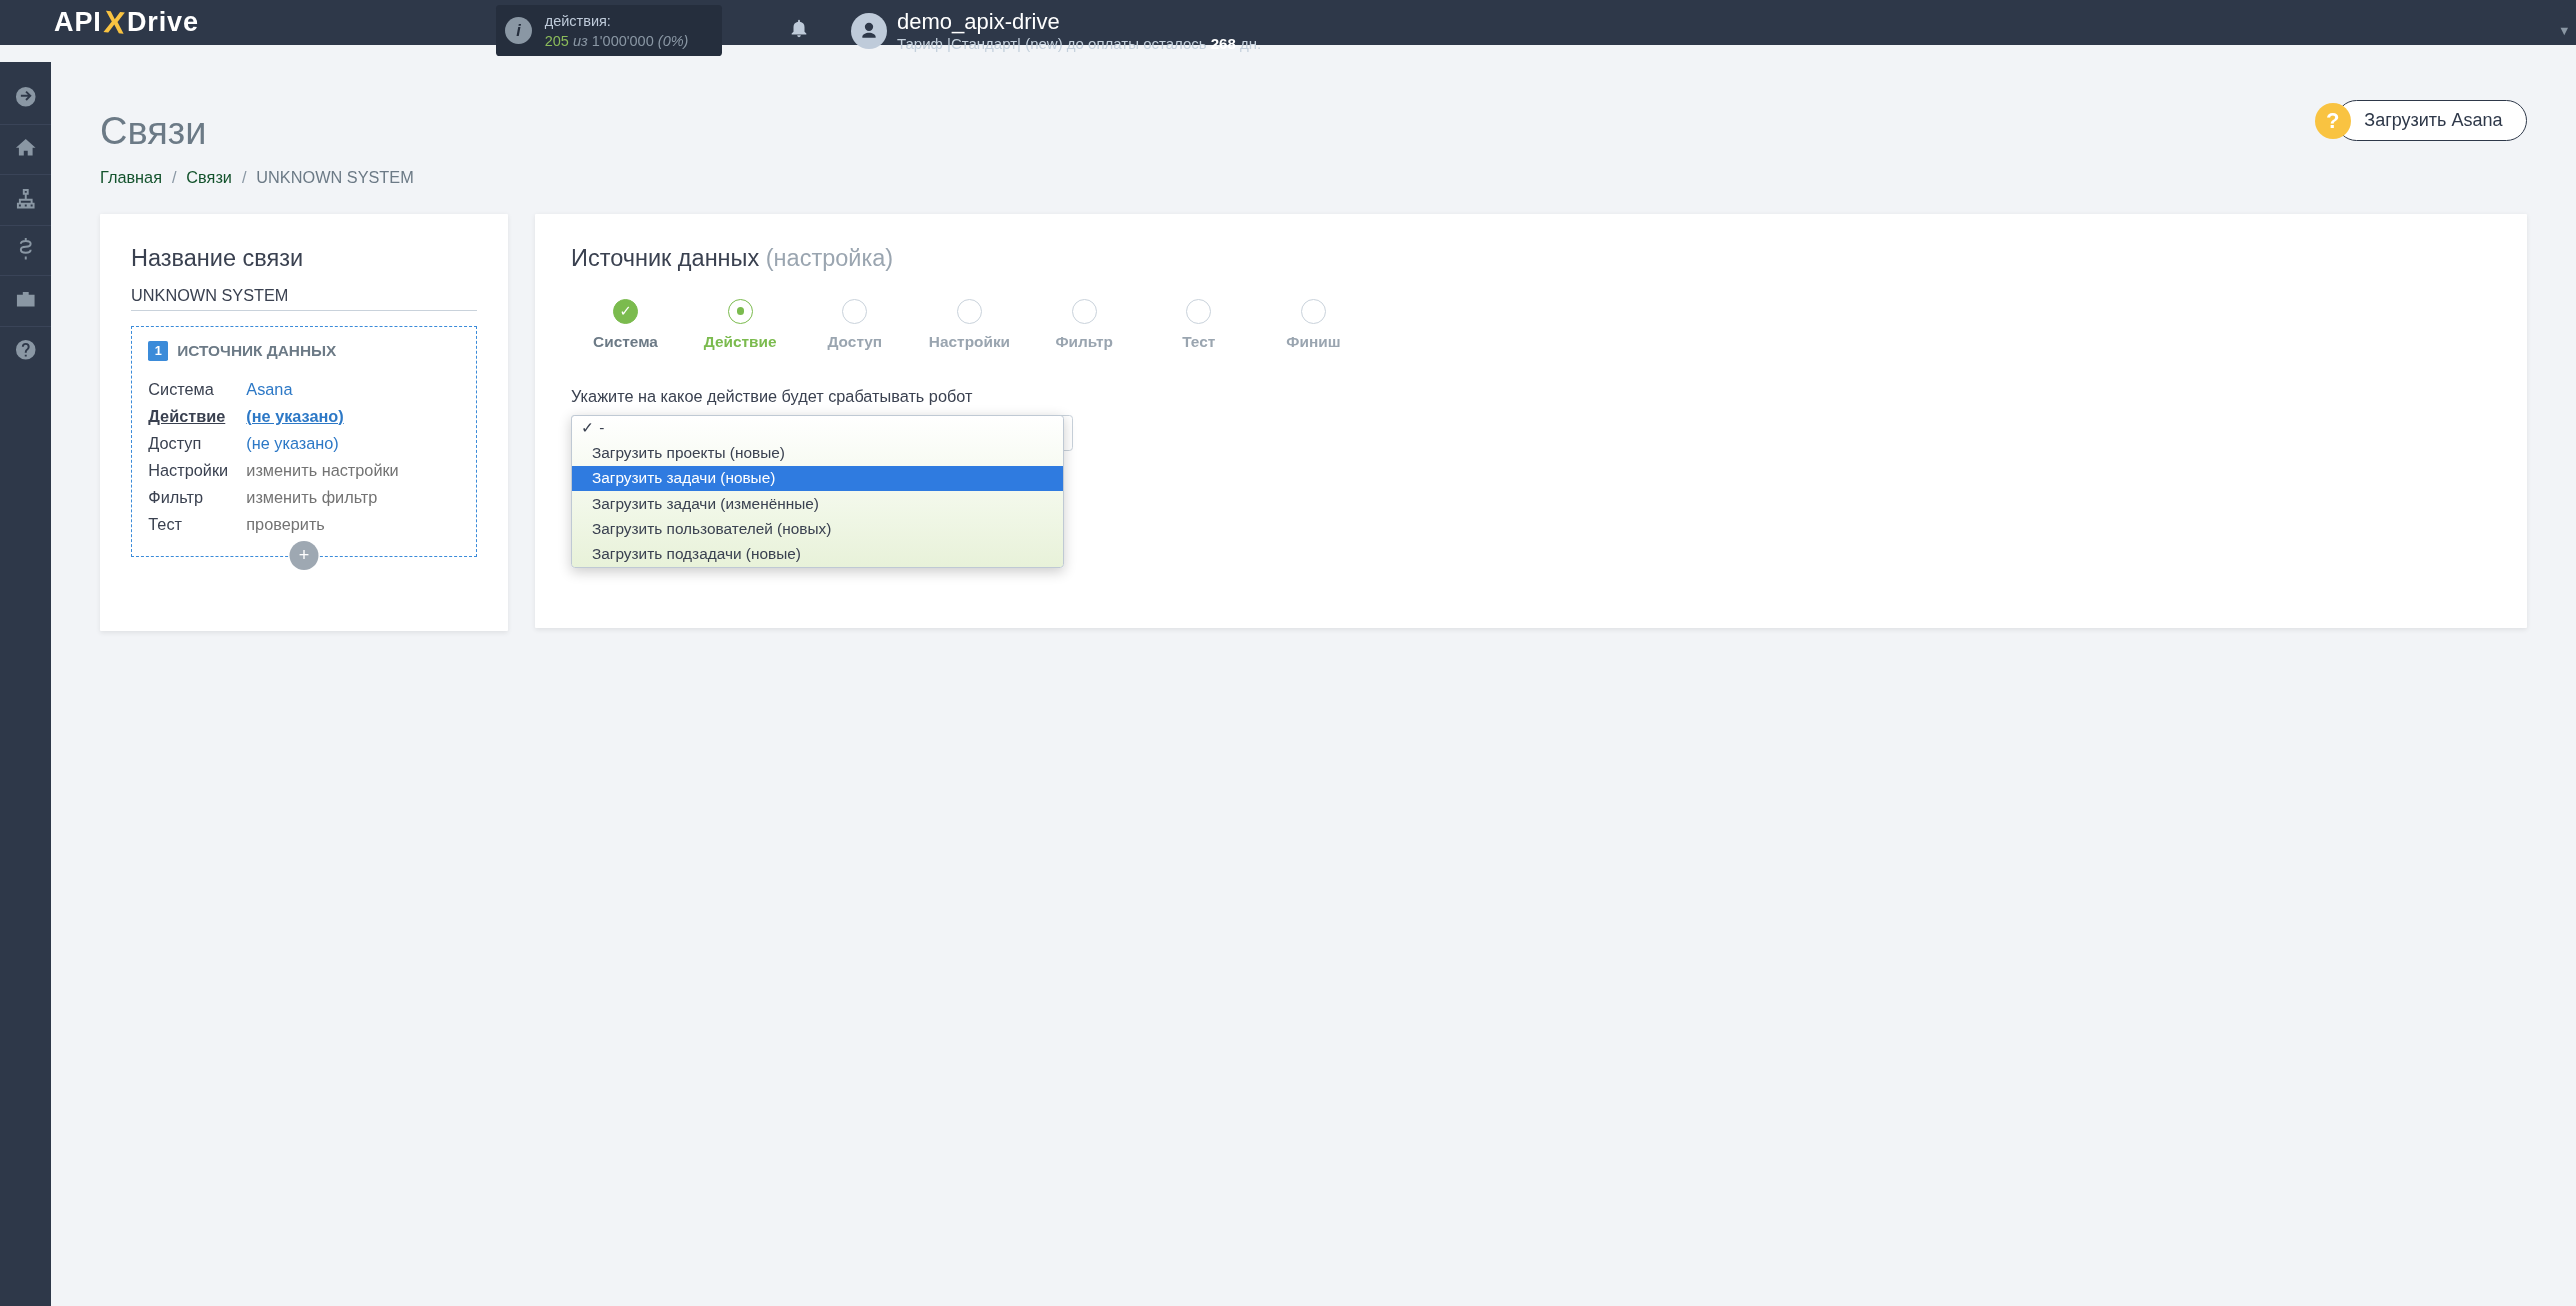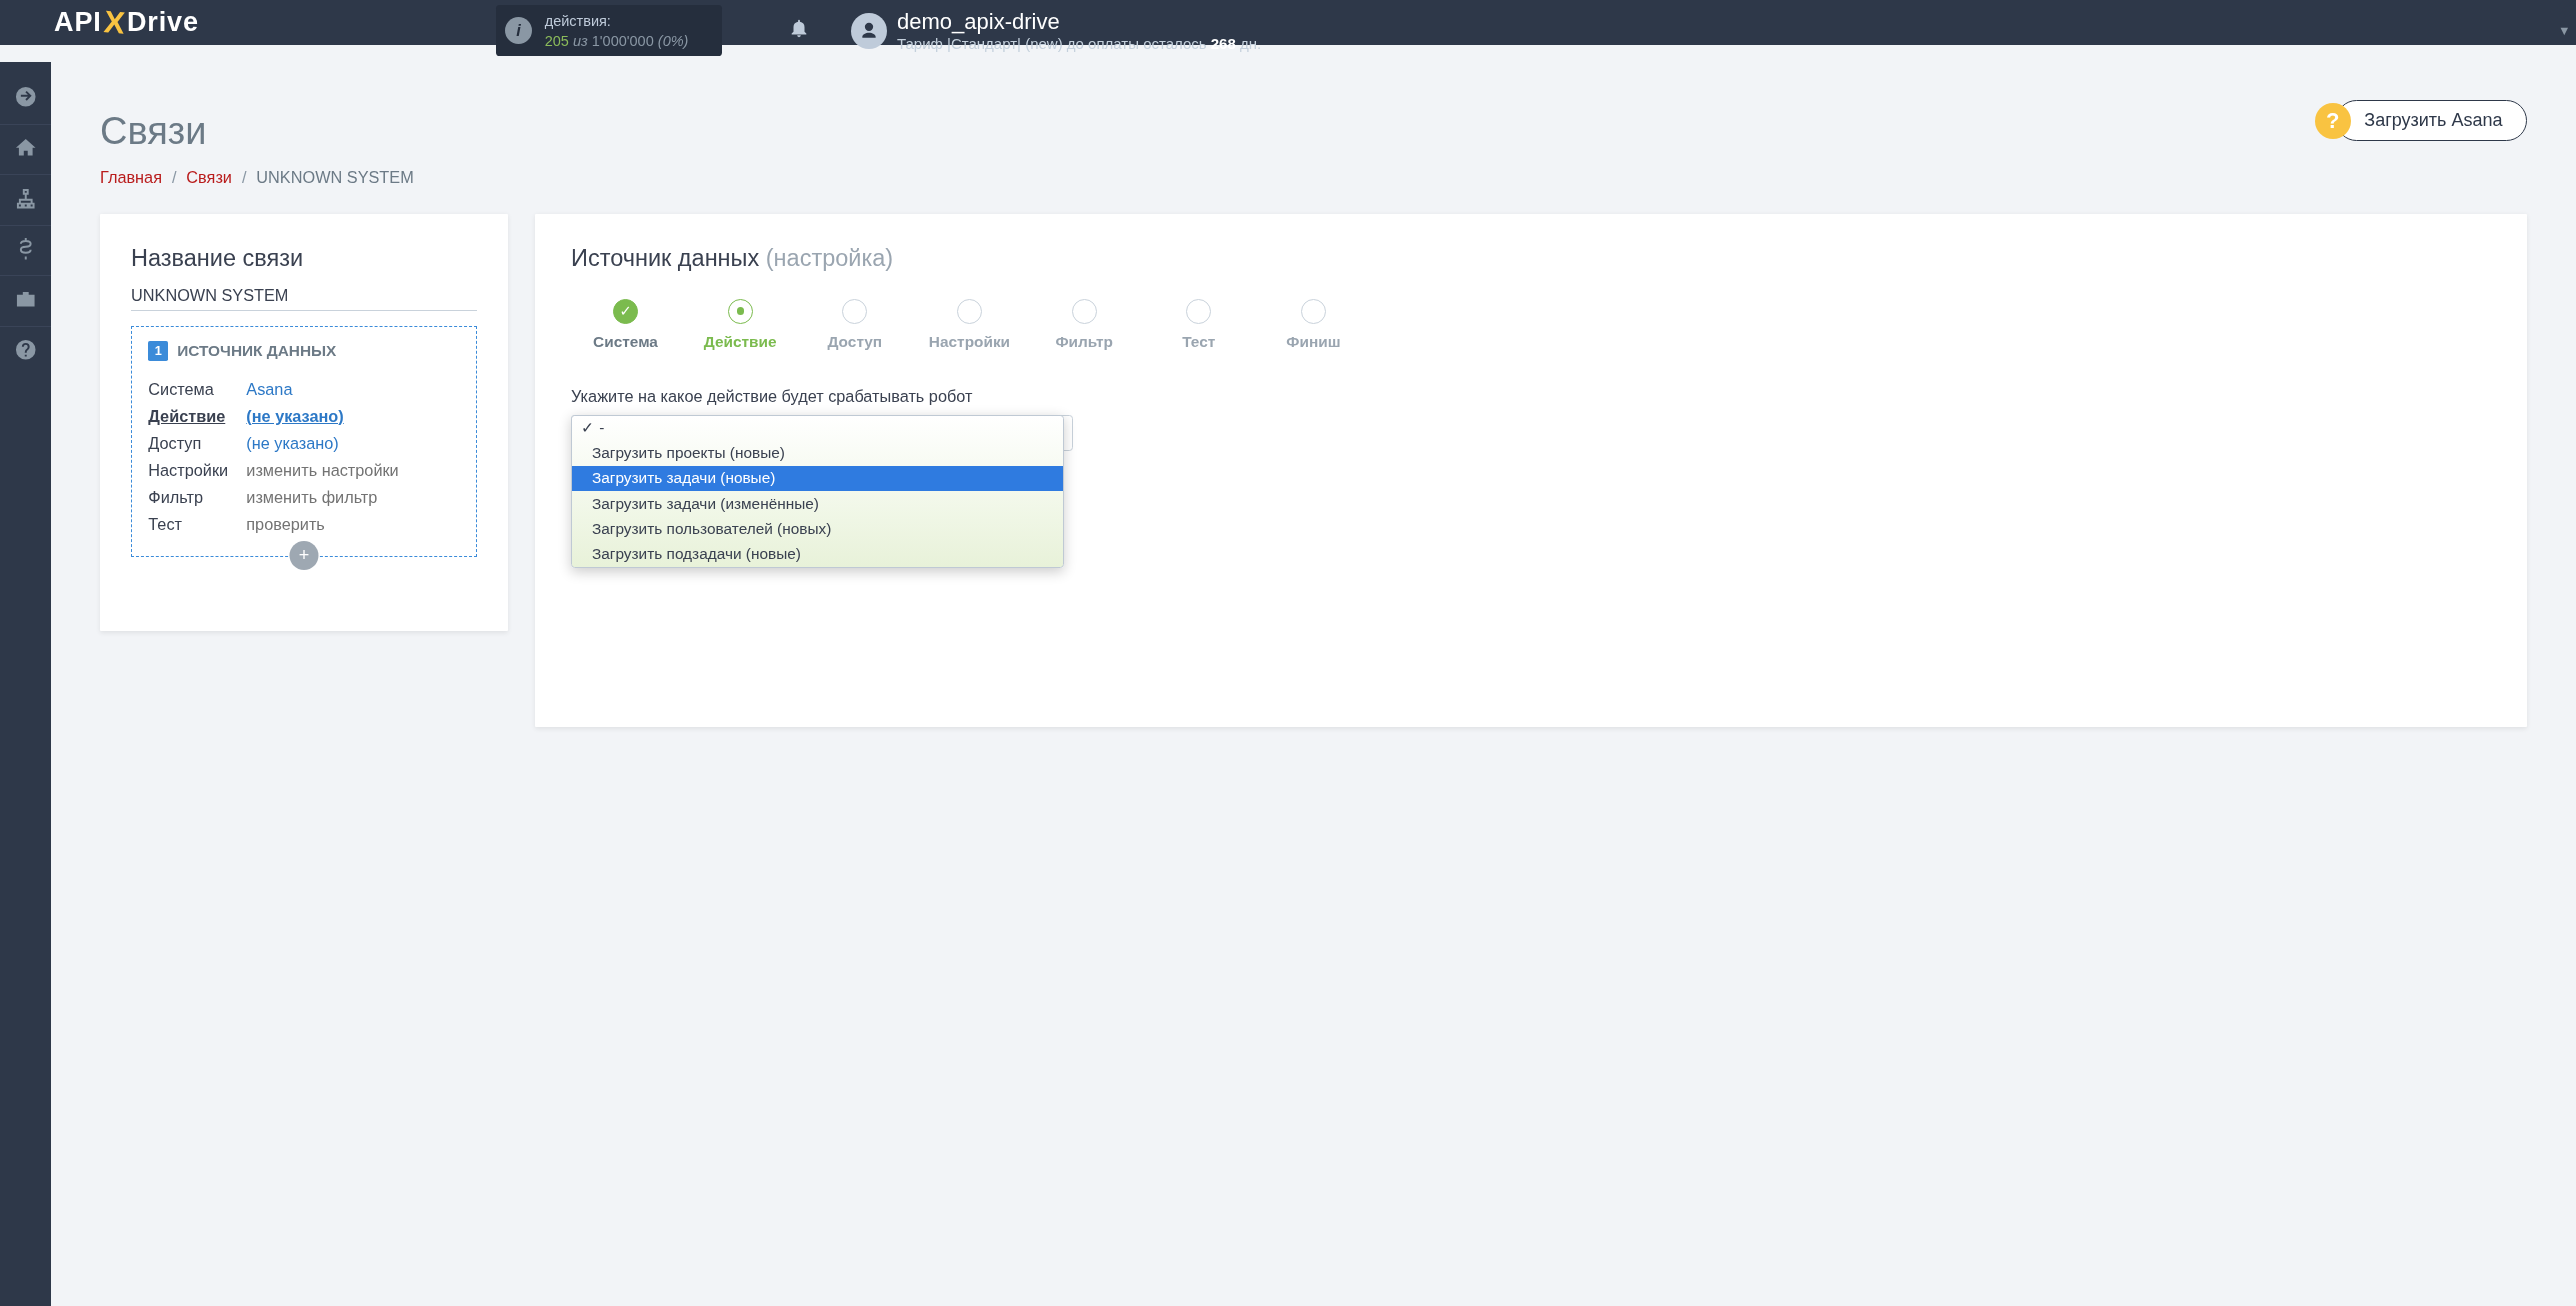--- a/index.html
+++ b/index.html
@@ -29,21 +29,21 @@
 
 .sidebar { position:absolute; top:62px; left:0; width:51px; height:calc(100% - 62px); background:#2e3849; display:flex; flex-direction:column; align-items:center; padding-top:11px; gap:3.6px; }
 .sidebar .sitem { width:51px; height:47px; display:flex; align-items:center; justify-content:center; color:#8a97a4; font-size:22px; border-top:0.9px solid #3a4458; }
 .sidebar .sitem:first-child { border-top:none; }
 .sidebar .sitem svg { width:23.5px; height:23.5px; fill:#8a97a4; }
 
 
 .main { position:absolute; left:51px; top:62px; right:0; bottom:0; padding:48px 49px; }
 .page-title { font-size:38px; color:#6c7a86; font-weight:400; }
 .breadcrumb { margin-top:14.5px; font-size:16.3px; color:#6c7a86; }
-.breadcrumb a { color:#b91c1c; text-decoration:none; }
+.breadcrumb a { color:#14532d; text-decoration:none; }
 .breadcrumb .sep { margin:0 5.4px; color:#8a97a4; }
 .help-btn { position:absolute; right:49px; top:38px; display:flex; align-items:center; }
 .help-circle { width:36px; height:36px; border-radius:50%; background:#f9c341; display:flex; align-items:center; justify-content:center; color:#fff; font-size:22px; font-weight:700; margin-right:-14.5px; z-index:2; }
 .help-pill { border:1.8px solid #2e3849; border-radius:27px; padding:9px 23.5px 9px 27px; font-size:18px; color:#2e3849; background:#fff; }
 
 .cols { display:flex; gap:27px; margin-top:27px; }
 .panel { background:#fff; border-radius:1px; box-shadow:0 1.8px 5.4px rgba(0,0,0,.08); }
 .panel-l { width:408px; padding:31px; position:relative; height:417px; }
 .panel-l h2 { font-size:23.5px; font-weight:400; color:#3a4150; }
 .panel-l .subname { margin-top:14.5px; padding-bottom:5.4px; border-bottom:0.9px solid #c9d2db; font-size:16.3px; color:#3a4150; }
@@ -51,21 +51,21 @@
 .dashed-box .hdr { display:flex; align-items:center; gap:9px; color:#6c7a86; font-weight:700; font-size:15.4px; margin-bottom:14.5px; }
 .dashed-box .badge { width:20px; height:20px; background:#3b8bd9; color:#fff; display:flex; align-items:center; justify-content:center; font-size:12.7px; border-radius:1.8px; }
 .dashed-box .row { display:flex; font-size:16.3px; line-height:27px; }
 .dashed-box .row .k { width:98px; color:#3a4150; }
 .dashed-box .row .v { color:#737373; }
 .dashed-box .row .v.link { color:#2c78c6; }
 .dashed-box .row.active .k { font-weight:700; text-decoration:underline; }
 .dashed-box .row.active .v { color:#2c78c6; font-weight:700; text-decoration:underline; }
 .add-btn { position:absolute; left:50%; transform:translateX(-50%); bottom:-14.5px; width:29px; height:29px; border-radius:50%; background:#9ea8b2; display:flex; align-items:center; justify-content:center; color:#fff; font-size:18px; }
 
-.panel-r { flex:1; padding:31px 36px; height:513px; position:relative; }
+.panel-r { flex:1; padding:31px 36px; height:414px; position:relative; }
 .panel-r h2 { font-size:23.5px; font-weight:400; color:#3a4150; }
 .panel-r h2 .grey { color:#9aa5b0; }
 .stepper { display:flex; justify-content:space-between; margin-top:27px; max-width:797px; }
 .step { display:flex; flex-direction:column; align-items:center; width:109px; }
 .step .dot { width:25px; height:25px; border-radius:50%; border:1.8px solid #c9d2db; display:flex; align-items:center; justify-content:center; font-size:14.5px; }
 .step.done .dot { background:#7bbb4e; border-color:#7bbb4e; color:#fff; }
 .step.active .dot { border-color:#7bbb4e; }
 .step.active .dot:after { content:""; width:7.2px; height:7.2px; background:#7bbb4e; border-radius:50%; }
 .step .lbl { margin-top:9px; font-size:15.4px; color:#9aa5b0; font-weight:700; }
 .step.active .lbl { color:#7bbb4e; }

